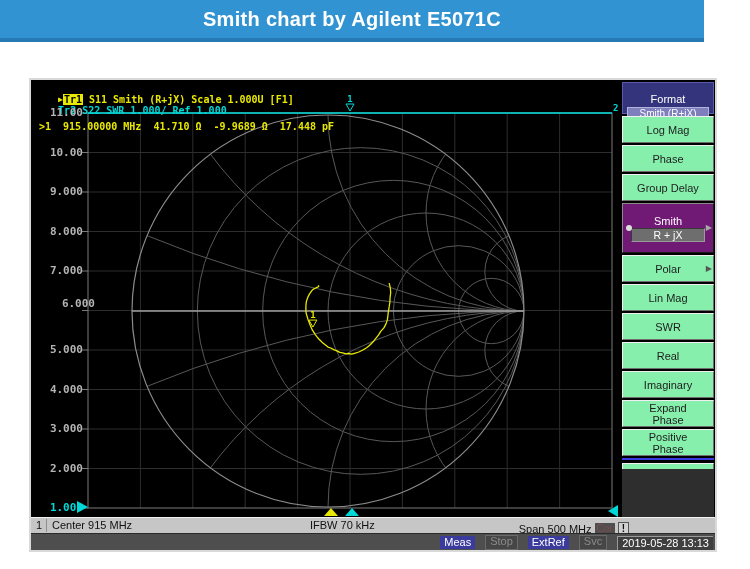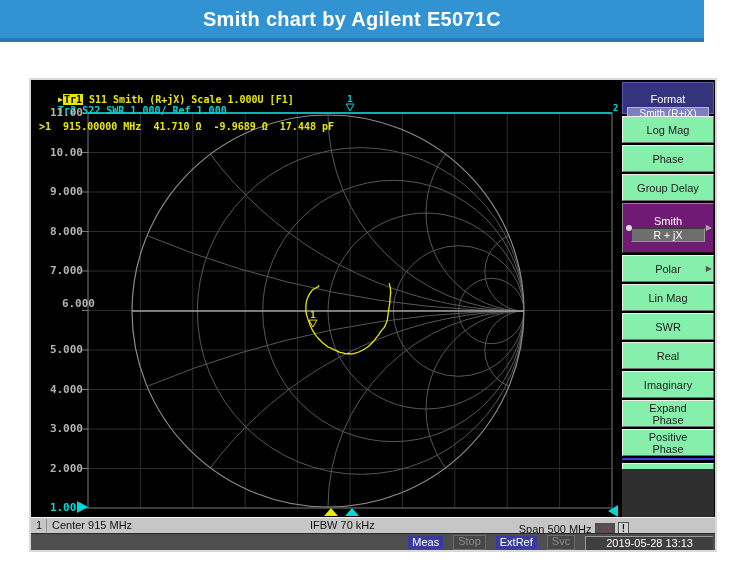--- a/index.html
+++ b/index.html
@@ -49,21 +49,21 @@
   .chbar .cright{position:absolute;right:86px;top:1px;display:flex;gap:3px;align-items:center;height:19px;}
   .cor-badge{background:#4f4f4f;color:#7d4a4a;font-size:10px;line-height:12px;padding:0 2px;}
   .alert-badge{background:#d2d2d2;border:1px solid #555;color:#111;font-size:10px;line-height:11px;
     padding:0 3px;font-weight:bold;}
   .ibar{position:absolute;left:0;top:453px;width:684px;height:17px;background:#4e4e4e;
     border-top:1px solid #2a2a2a;box-sizing:border-box;z-index:4;}
   .ibar .bwrap{position:absolute;right:2px;top:1px;display:flex;gap:10px;align-items:center;}
   .badge{height:13px;line-height:13px;padding:0 4px;font-size:11px;}
   .badge.on{background:#3b3b9e;color:#fff;}
   .badge.off{background:#464646;color:#8b8b8b;border:1px solid #6a6a6a;line-height:11px;}
-  .dtbox{height:13px;line-height:13px;padding:0 20px;font-size:11px;background:#3f3f3f;color:#fff;
+  .dtbox{height:13px;line-height:13px;padding:0 4px;font-size:11px;background:#3f3f3f;color:#fff;
     border-top:1px solid #9a9a9a;border-left:1px solid #9a9a9a;}
   .svgtxt{font-family:"DejaVu Sans Mono",monospace;font-weight:bold;font-size:9px;}
 </style>
 </head>
 <body>
 
 <div class="banner">
   <span>Smith chart by Agilent E5071C</span>
 </div>
 

